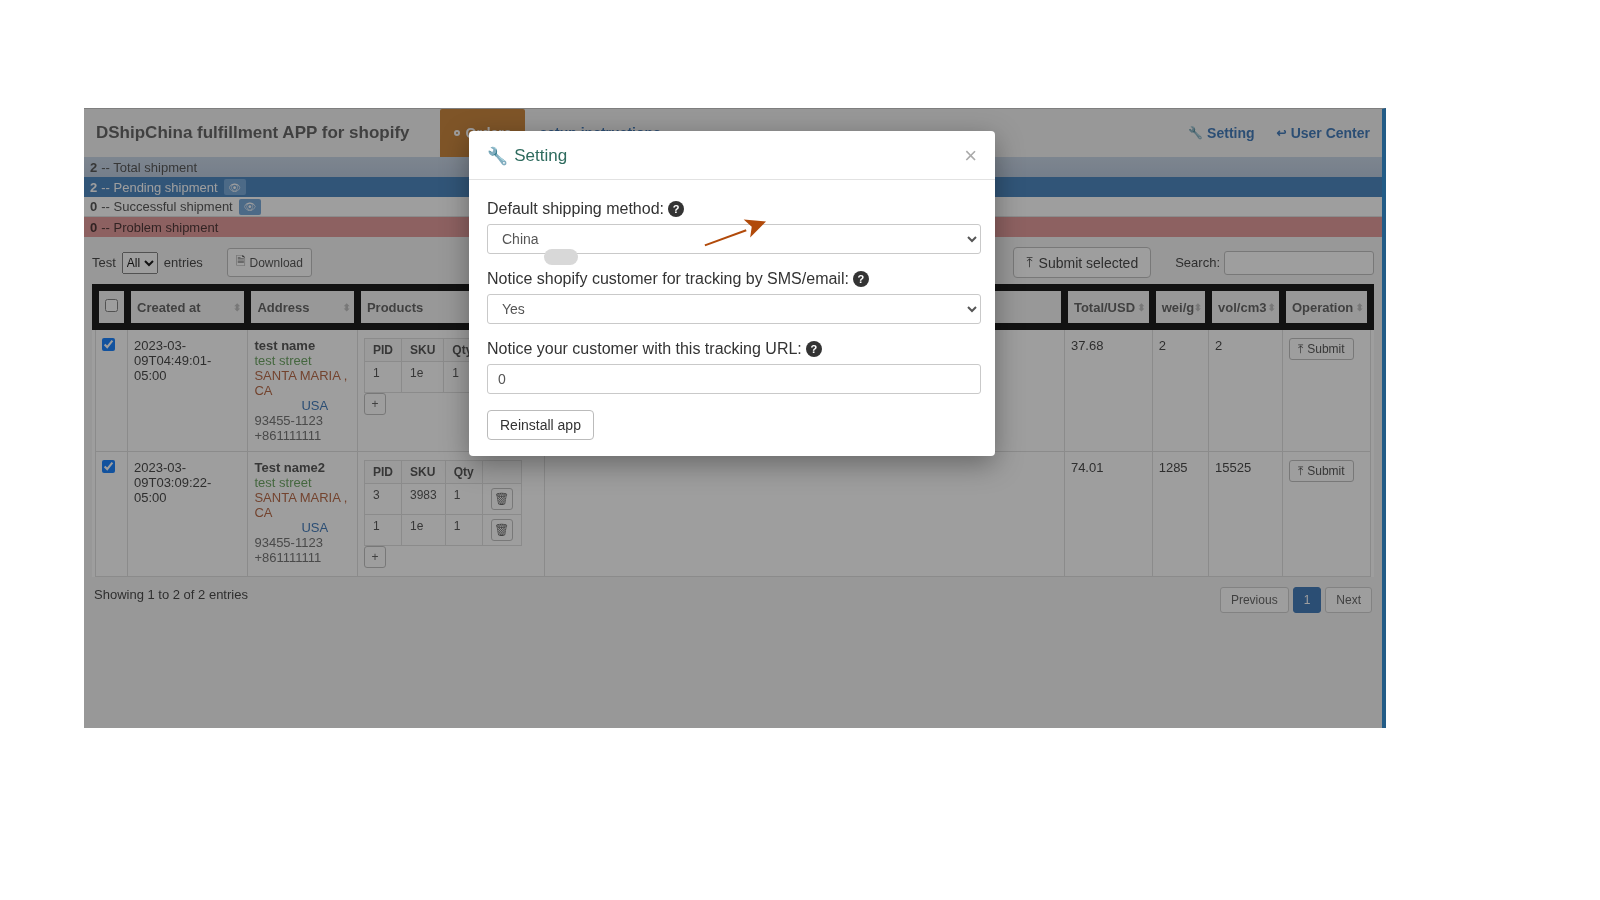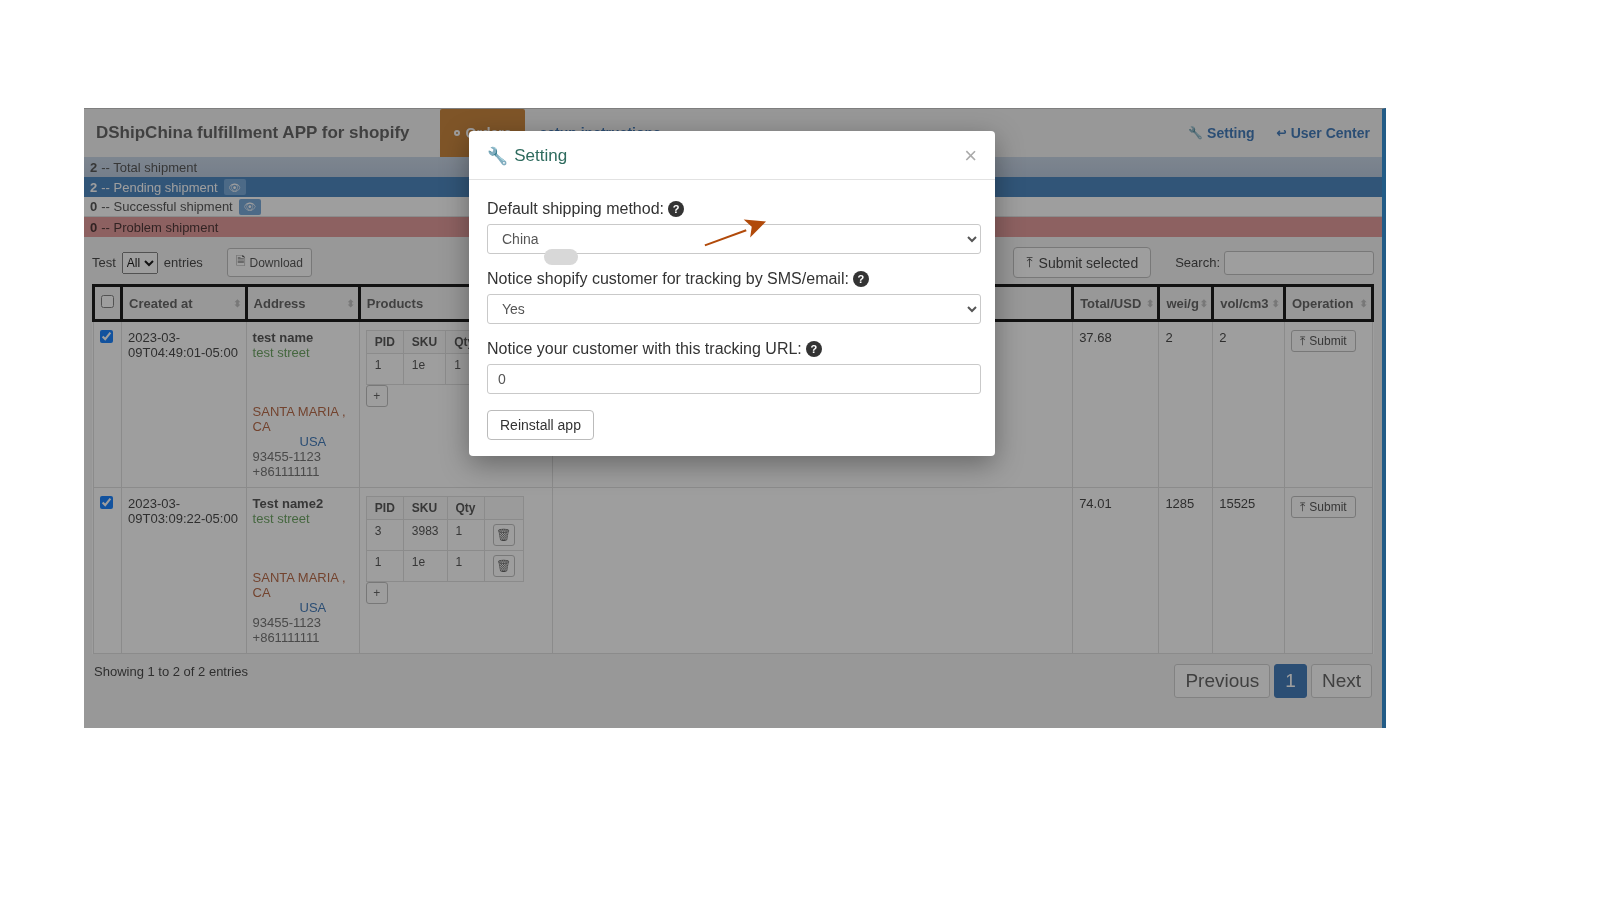--- a/index.html
+++ b/index.html
@@ -28,36 +28,36 @@
 
 .controls { display:flex; align-items:center; padding:10px 8px 6px 8px; }
 .controls label { margin-right:6px; color:#333; }
 .controls select { height:22px; font-size:12px; }
 .btn-sm { border:1px solid #bbb; background:#fff; padding:3px 8px; font-size:12px; border-radius:3px; color:#444; display:inline-flex; align-items:center; gap:4px; }
 .btn-md { border:1px solid #bbb; background:#fff; padding:6px 12px; font-size:14px; border-radius:4px; color:#333; display:inline-flex; align-items:center; gap:6px; }
 .search-wrap { display:flex; align-items:center; margin-left:12px; }
 .search-wrap input { height:24px; width:150px; border:1px solid #bbb; border-radius:3px; padding:0 6px; }
 
 table.main { width:calc(100% - 16px); margin:0 8px; border-collapse:collapse; background:#fff; }
-table.main th { background:#f5f5f5; border:3px solid #000000; padding:8px 6px; text-align:left; font-size:13px; font-weight:700; color:#555; position:relative; }
+table.main th { background:#f5f5f5; border:7px solid #000000; padding:8px 6px; text-align:left; font-size:13px; font-weight:700; color:#555; position:relative; }
 table.main th .sort { position:absolute; right:6px; top:50%; transform:translateY(-50%); color:#bbb; font-size:10px; letter-spacing:-3px; }
 table.main td { border:1px solid #ddd; padding:8px 6px; vertical-align:top; font-size:13px; color:#333; }
 .addr-line1 { color:#5d9b52; }
-.addr-line2 { color:#b15a34;margin-top:44px; }
+.addr-line2 { color:#b15a34; }
 .addr-line3 { color:#2f6db3;margin-left:47px; }
 .addr-line4 { color:#666; }
 
 table.prod { border-collapse:collapse; }
 table.prod th, table.prod td { border:1px solid #ddd; padding:4px 8px; font-size:12px; color:#444; text-align:left; }
 table.prod th { font-weight:700; background:#fafafa; }
 .icon-btn { border:1px solid #bbb; background:#fff; width:22px; height:22px; border-radius:3px; font-size:12px; color:#555; display:inline-flex; align-items:center; justify-content:center; }
 
 .footerbar { display:flex; align-items:flex-start; padding:10px; }
 .pager { display:flex; gap:4px; }
-.pager .pg { border:1px solid #ccc; background:#fff; padding:5px 10px; font-size:19px; color:#555; border-radius:3px; }
+.pager .pg { border:1px solid #ccc; background:#fff; padding:5px 10px; font-size:12px; color:#555; border-radius:3px; }
 .pager .pg.active { background:#2f6db3; color:#fff; border-color:#2f6db3; }
 
 .overlay { position:absolute; inset:0; background:rgba(40,40,40,0.45); }
 .modal { position:absolute; left:469px; top:131px; width:526px; background:#fff; border-radius:4px; box-shadow:0 8px 28px rgba(0,0,0,0.35); }
 .modal-head { padding:14px 18px 12px 18px; border-bottom:1px solid #e2e2e2; display:flex; align-items:center; }
 .modal-title { font-size:17px; color:#2e6b5e; font-weight:500; display:flex; align-items:center; gap:6px; }
 .modal-close { margin-left:auto; color:#aaa; font-size:22px; line-height:1; background:none; border:none; cursor:pointer; }
 .modal-body { padding:14px 14px 6px 18px; }
 .fld-label { font-size:16px; color:#333; margin:6px 0 6px 0; display:flex; align-items:center; gap:4px; }
 .help { display:inline-flex; width:16px; height:16px; border-radius:50%; background:#333; color:#fff; font-size:11px; font-weight:700; align-items:center; justify-content:center; }

